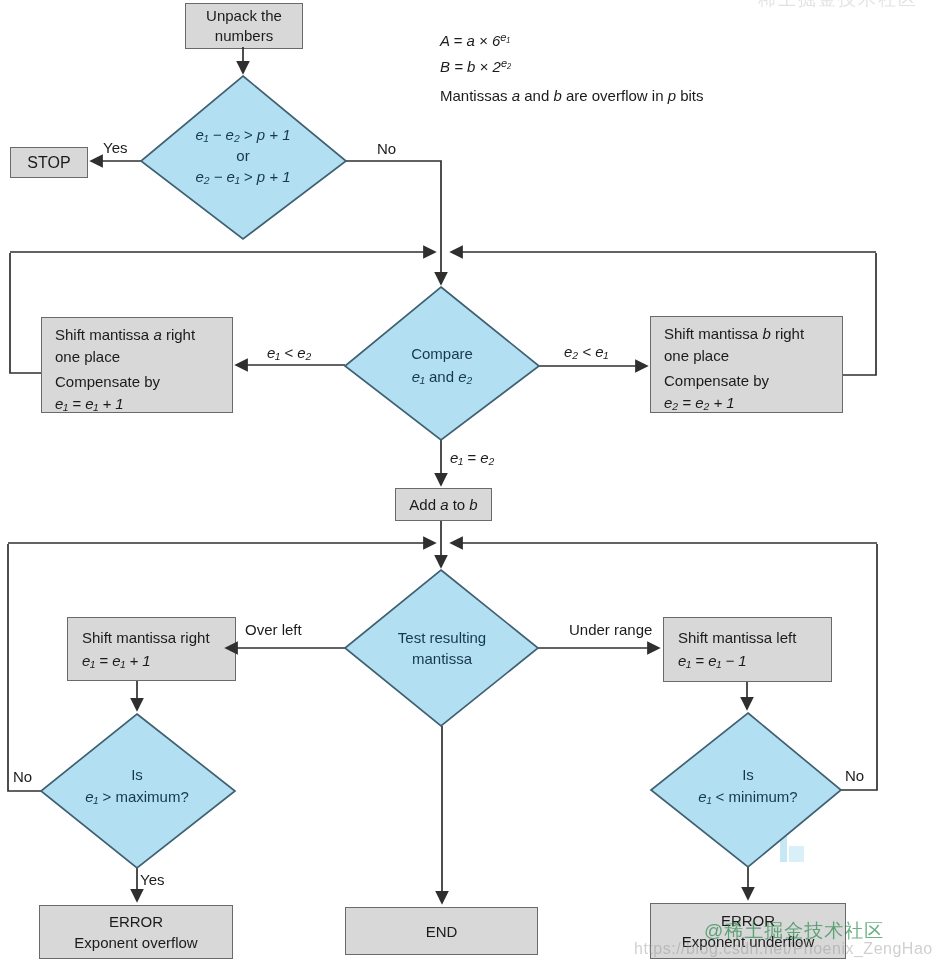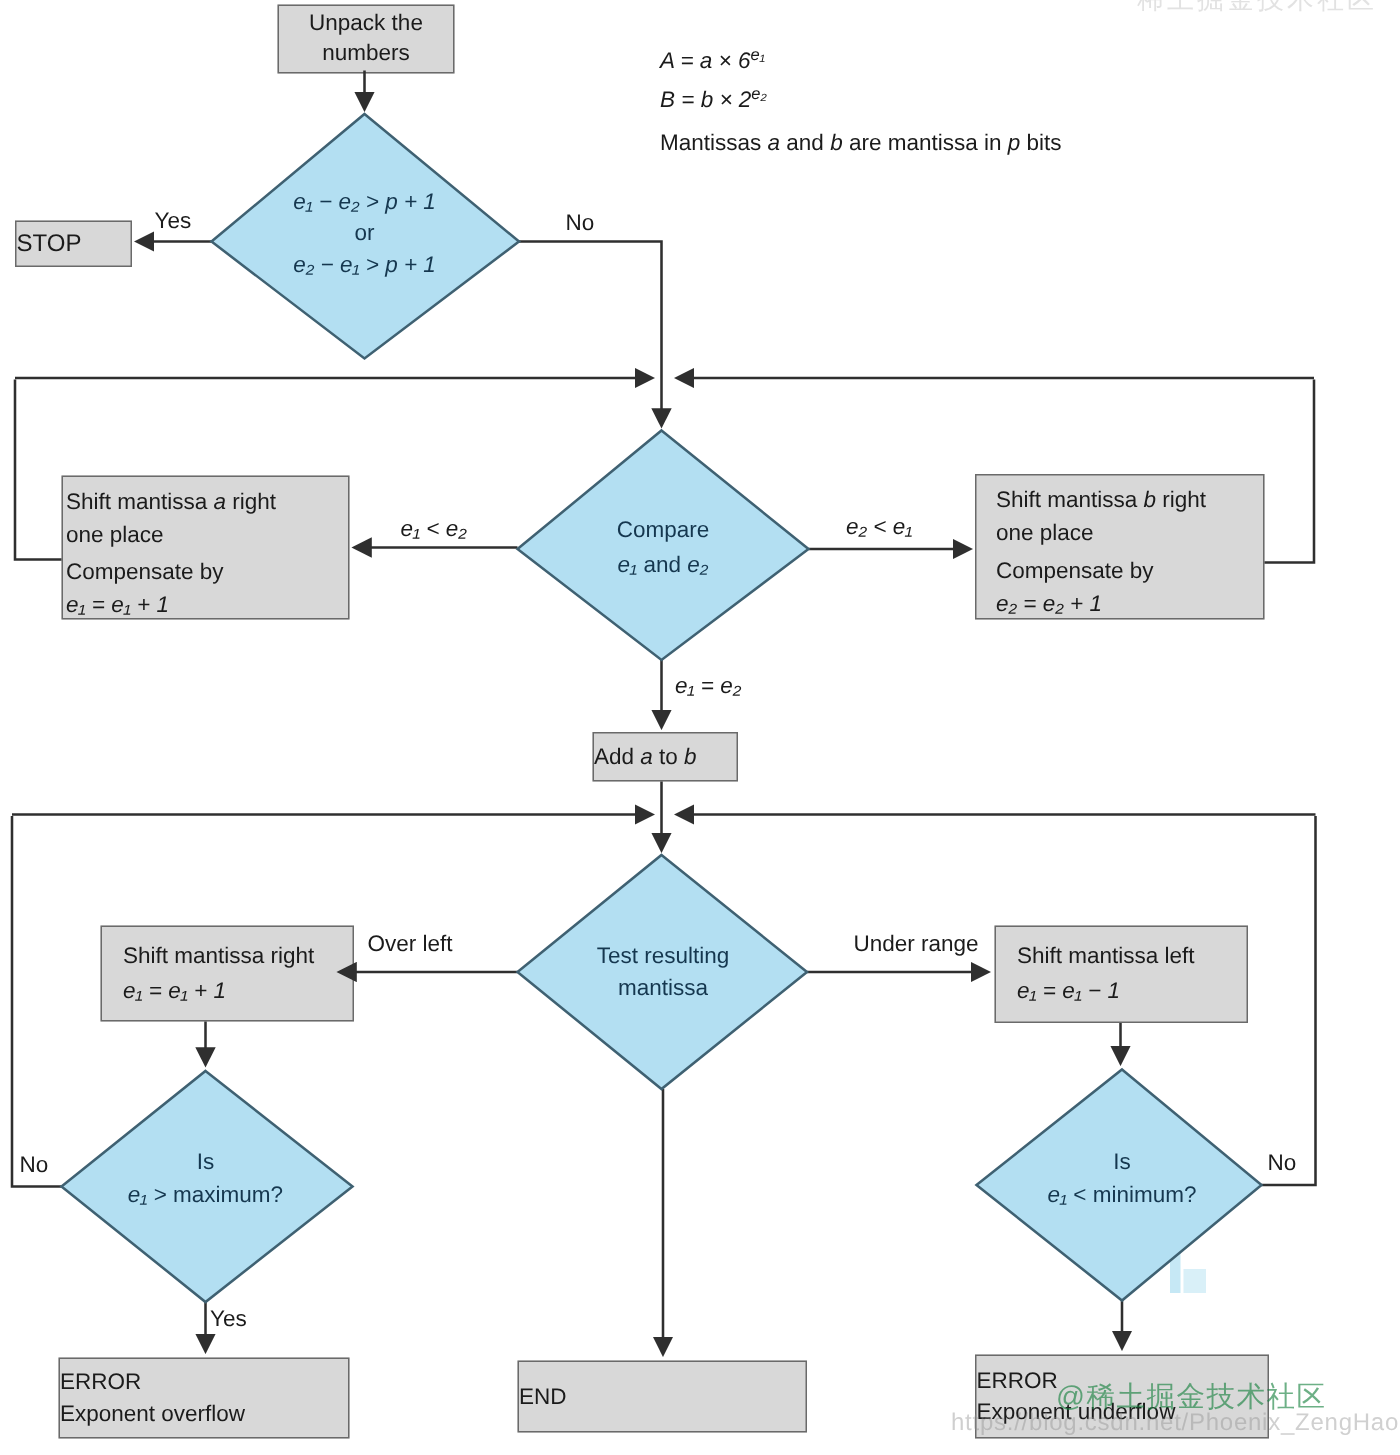--- a/index.html
+++ b/index.html
@@ -4,21 +4,21 @@
 <style>
   html,body{margin:0;padding:0;background:#fff;}
   #stage{
     position:relative;width:933px;height:970px;background:#ffffff;
     font-family:"Liberation Sans","DejaVu Sans",sans-serif;overflow:hidden;
   }
   .box{
     position:absolute;box-sizing:border-box;background:#d8d8d8;
     border:1.6px solid #6a6a6a;color:#1b1b1b;font-size:15px;z-index:1;
   }
-  .box.center{display:flex;flex-direction:column;align-items:flex-start;justify-content:center;text-align:center;}
+  .box.center{display:flex;flex-direction:column;align-items:center;justify-content:center;text-align:center;}
   .box .line{line-height:22px;}
   svg#wires{position:absolute;left:0;top:0;z-index:2;}
   .lbl{position:absolute;font-size:15px;color:#1b1b1b;white-space:nowrap;z-index:3;}
   .dtext{position:absolute;text-align:center;color:#15374f;font-size:15px;z-index:3;}
   .math,.var{font-style:italic;}
   .sup{font-size:11px;vertical-align:5px;}
   .wm1{position:absolute;left:704px;top:918px;font-size:19px;color:#15803d;opacity:.62;letter-spacing:1px;white-space:nowrap;z-index:4;}
   .wm2{position:absolute;left:634px;top:940px;font-size:16px;color:#8f8f8f;opacity:.42;letter-spacing:.5px;white-space:nowrap;z-index:4;}
   .wmtop{position:absolute;left:758px;top:-13px;font-size:18px;color:#999;opacity:.28;letter-spacing:2px;white-space:nowrap;z-index:4;}
   .artifact{position:absolute;z-index:0;}
@@ -72,21 +72,21 @@
   </svg>
 
   <div class="box center" style="left:185px;top:3px;width:118px;height:46px;">
     <div class="line" style="line-height:20px;">Unpack the numbers</div>
   </div>
 
   <div class="box center" style="left:10px;top:147px;width:78px;height:31px;font-size:16px;">
     <div>STOP</div>
   </div>
 
-  <div class="box" style="left:41px;top:317px;width:192px;height:96px;padding:6px 4px 0 2px;">
+  <div class="box" style="left:41px;top:317px;width:192px;height:96px;padding:6px 4px 0 13px;">
     <div class="line"><span>Shift mantissa </span><span class="var">a</span><span> right</span></div>
     <div class="line">one place</div>
     <div class="line" style="margin-top:3px;">Compensate by</div>
     <div class="line math">e₁ = e₁ + 1</div>
   </div>
 
   <div class="box" style="left:650px;top:316px;width:193px;height:97px;padding:6px 4px 0 13px;">
     <div class="line"><span>Shift mantissa </span><span class="var">b</span><span> right</span></div>
     <div class="line">one place</div>
     <div class="line" style="margin-top:3px;">Compensate by</div>
@@ -158,20 +158,20 @@
   <div class="lbl" style="left:845px;top:767px;">No</div>
   <div class="lbl" style="left:140px;top:871px;">Yes</div>
 
   <div class="lbl math" style="left:440px;top:31px;">
     <span>A = a × 6</span><span class="sup">e₁</span>
   </div>
   <div class="lbl math" style="left:440px;top:57px;text-align:center;">
     <span>B = b × 2</span><span class="sup">e₂</span>
   </div>
   <div class="lbl" style="left:440px;top:87px;">
-    <span>Mantissas </span><span class="var">a</span><span> and </span><span class="var">b</span><span> are mantissa in </span><span class="var">p</span><span> bits</span>
+    <span>Mantissas </span><span class="var">a</span><span> and </span><span class="var">b</span><span> are overflow in </span><span class="var">p</span><span> bits</span>
   </div>
 
   <div class="wmtop">稀土掘金技术社区</div>
   <div class="wm1">@稀土掘金技术社区</div>
   <div class="wm2">https://blog.csdn.net/Phoenix_ZengHao</div>
 
 </div>
 
 </body></html>

